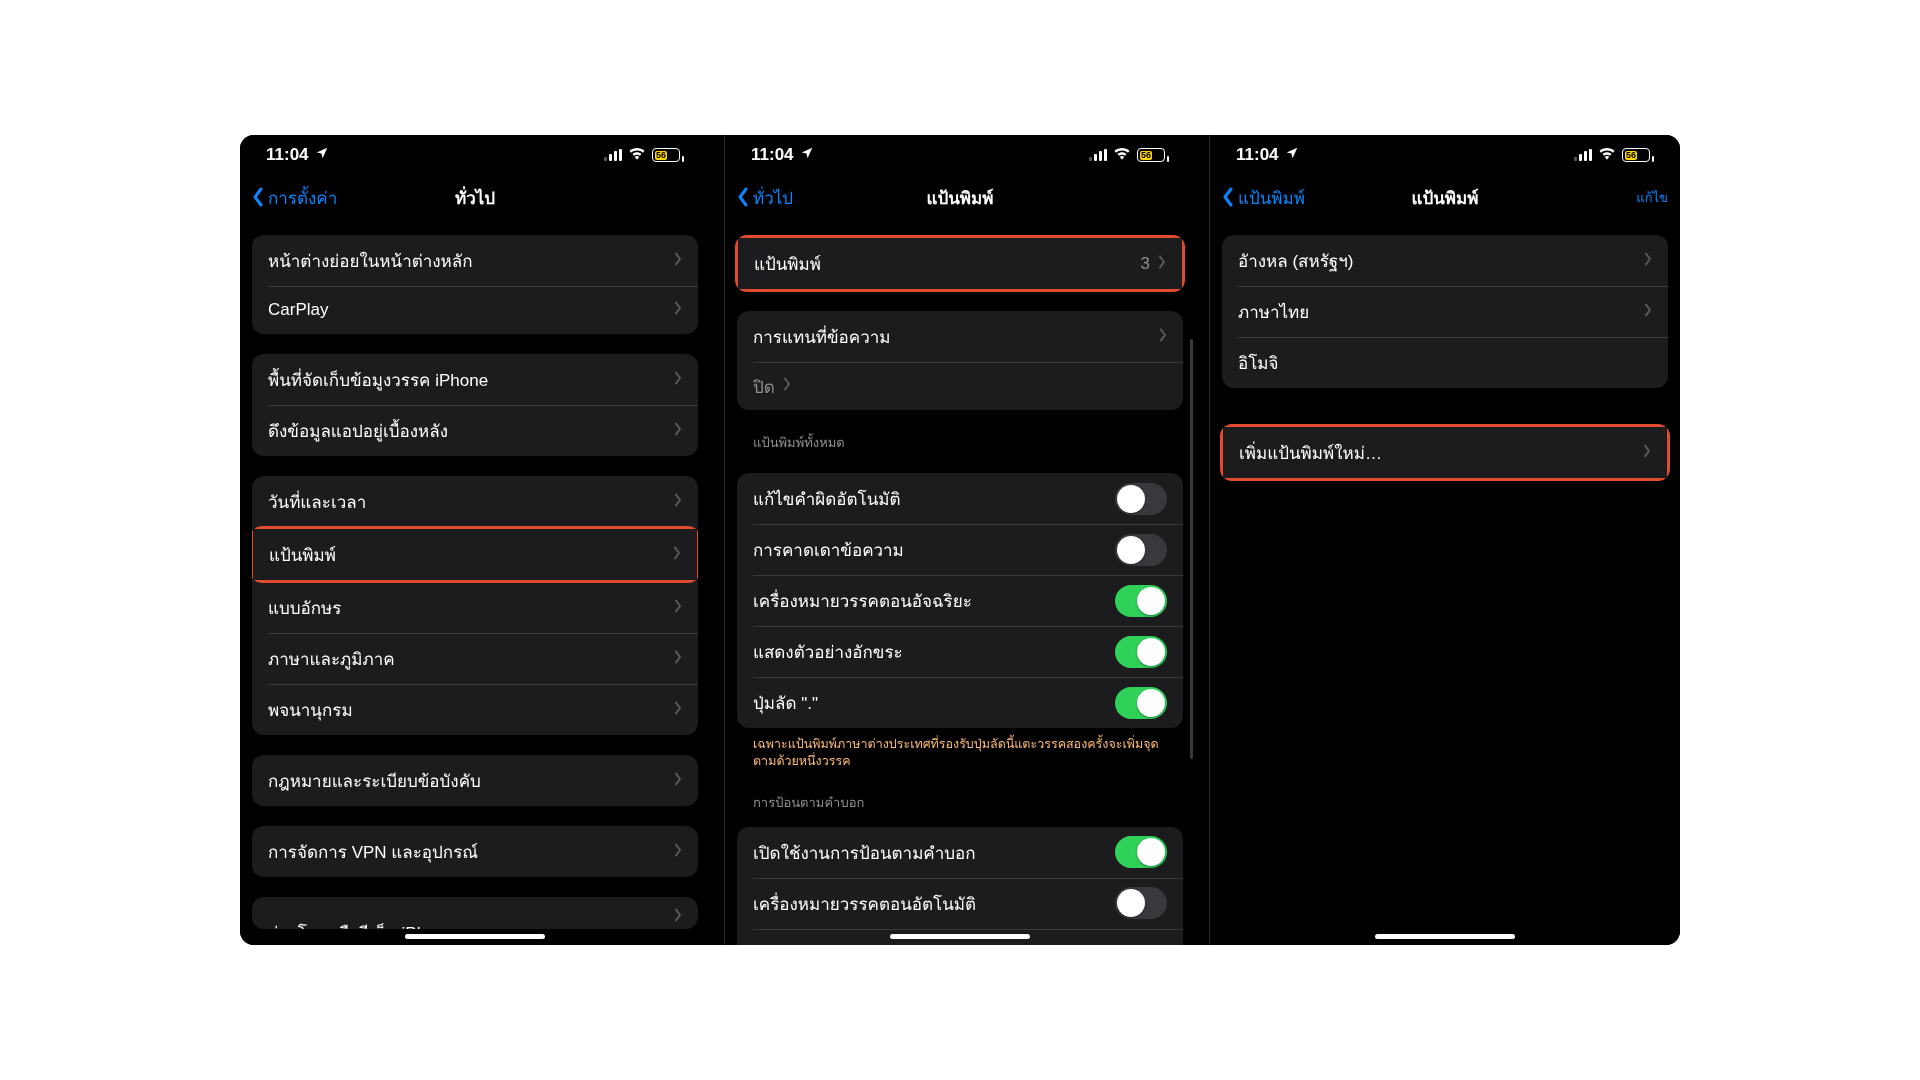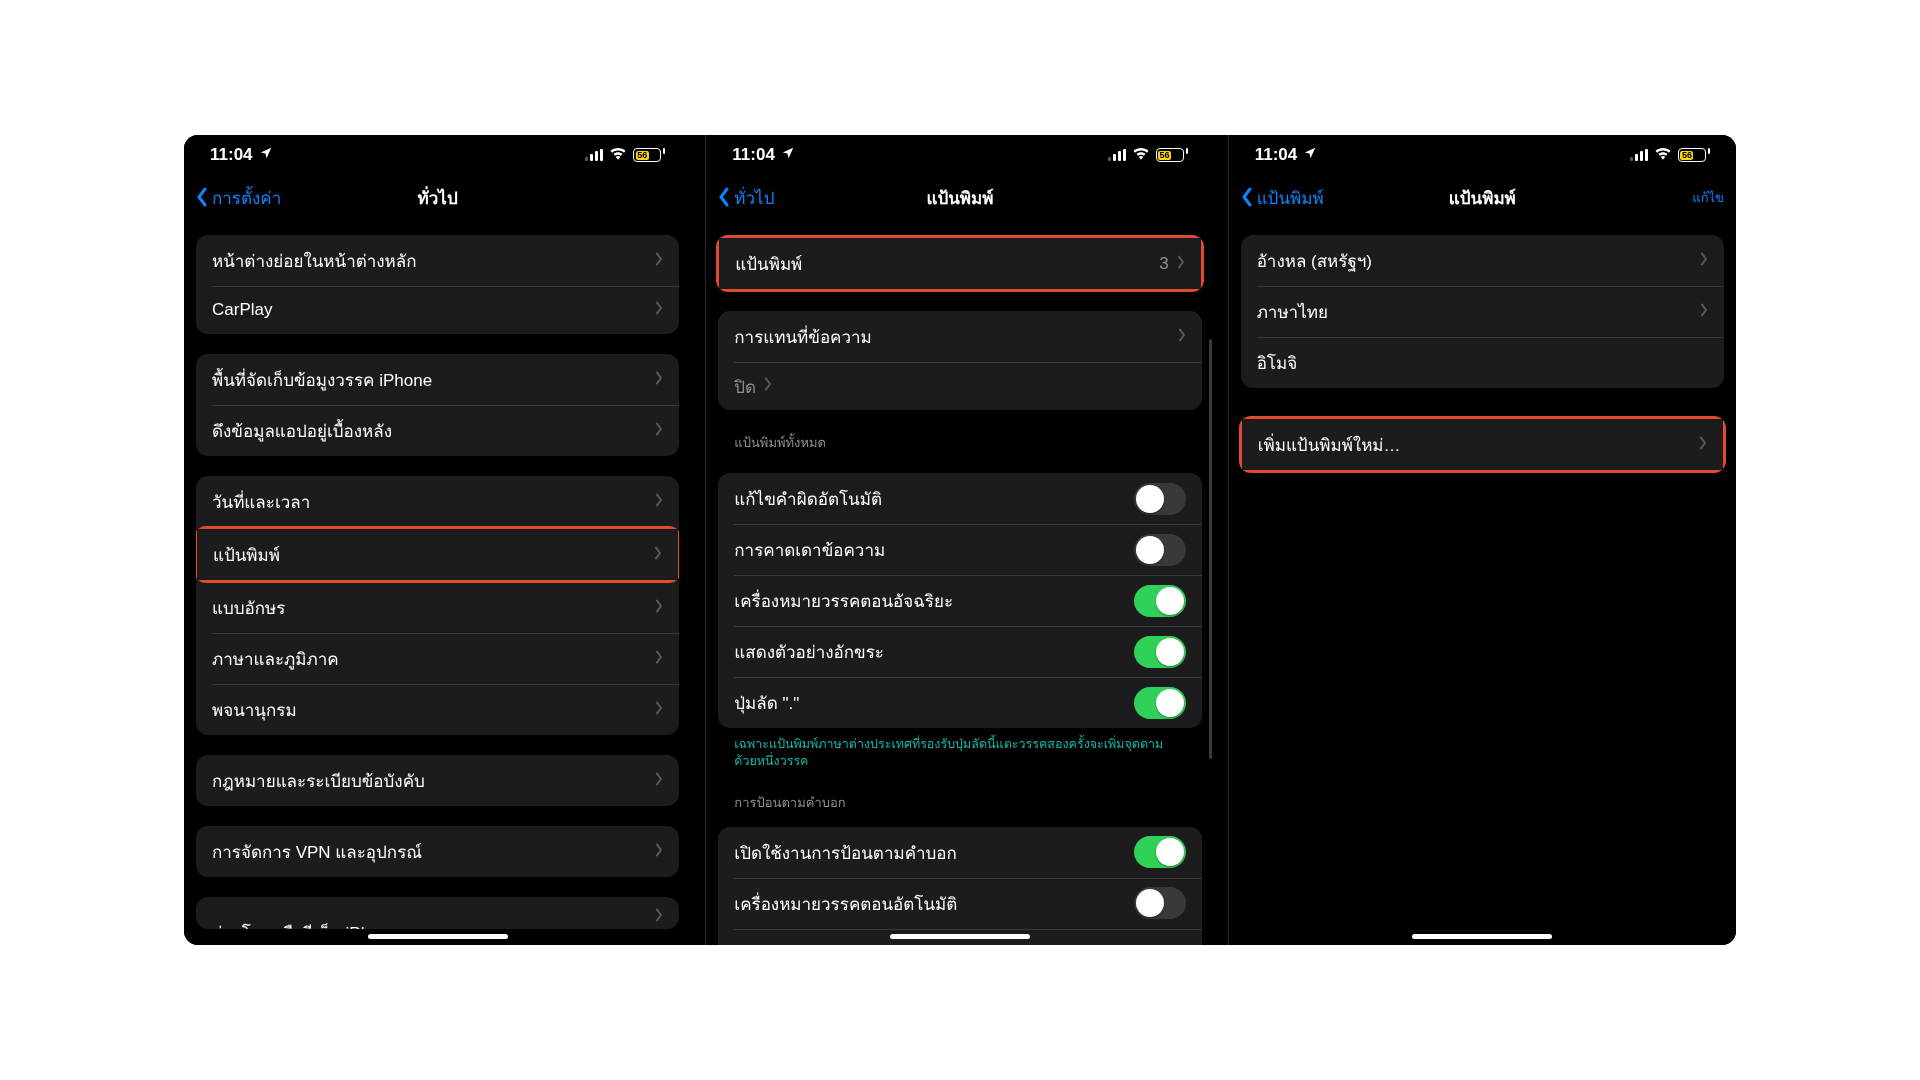--- a/index.html
+++ b/index.html
@@ -6,21 +6,21 @@
   body {
     width: 1920px;
     height: 1080px;
     background: #fff;
     font-family: -apple-system, BlinkMacSystemFont, "Segoe UI", Arial, sans-serif;
     display: flex;
     justify-content: center;
     align-items: center;
   }
   .frame {
-    width: 1552px;
+    width: 1440px;
     height: 810px;
     background: #000;
     display: flex;
     gap: 14px;
     position: relative;
     border-radius: 14px;
     overflow: hidden;
   }
   .phone {
     flex: 1;
@@ -45,21 +45,21 @@
   }
   .status-left { display:flex; align-items:center; gap:6px;}
   .status-right { display:flex; align-items:center; gap:6px;}
   .loc-icon svg { width:14px; height:14px; fill:#fff; }
   .signal { display:flex; align-items:flex-end; gap:2px; height:12px;}
   .signal span { width:3px; background:#fff; border-radius:1px;}
   .signal span.dim { background:#555; }
   .signal .b1{height:4px}.signal .b2{height:7px}.signal .b3{height:10px}.signal .b4{height:12px}
   .wifi svg { width:18px; height:14px; fill:#fff;}
   .battery {
-    display:flex; align-items:flex-start; gap:2px;
+    display:flex; align-items:flex-end; gap:2px;
   }
   .batt-body {
     width:28px; height:14px; border:1.5px solid #fff; border-radius:4px;
     padding:1.5px; display:flex; align-items:center;
     background: #000;
     position:relative;
   }
   .batt-fill{
     height:100%; width:56%; background:#ffd60a; border-radius:2px;
     display:flex; align-items:center; justify-content:center;
@@ -119,21 +119,21 @@
   .chevron svg{ width:8px; height:14px; stroke:#5a5a5e; stroke-width:3; fill:none; stroke-linecap:round; stroke-linejoin:round;}
   .section-label{
     margin-top:22px;
     padding:0 16px 6px 16px;
     font-size:13px;
     color:#8e8e93;
   }
   .footnote{
     padding:8px 16px 0 16px;
     font-size:12.5px;
-    color:#14b8a6;
+    color:#fdba74;
     line-height:1.35;
   }
   
   .toggle{
     width:52px; height:32px; border-radius:16px; background:#39393d;
     position:relative; transition:background .2s;
     flex-shrink:0;
   }
   .toggle.on{ background:#30d158; }
   .toggle .knob{
@@ -150,21 +150,21 @@
     position:relative;
     z-index:5;
     margin:-1px -2px;
     padding:0;
   }
   .hl .row::before{display:none;}
   .hl .row{ background:#1c1c1e; }
   .hl.standalone{
     background:#1c1c1e;
     border-radius:12px;
-    margin-top:28px;
+    margin-top:36px;
   }
   
   .row.cut{ height:32px; min-height:0; overflow:hidden; align-items:flex-start; padding-top:10px;}
   
   .home-ind{
     position:absolute;
     bottom:6px; left:50%; transform:translateX(-50%);
     width:140px; height:5px; background:#fff; border-radius:3px;
   }
   

